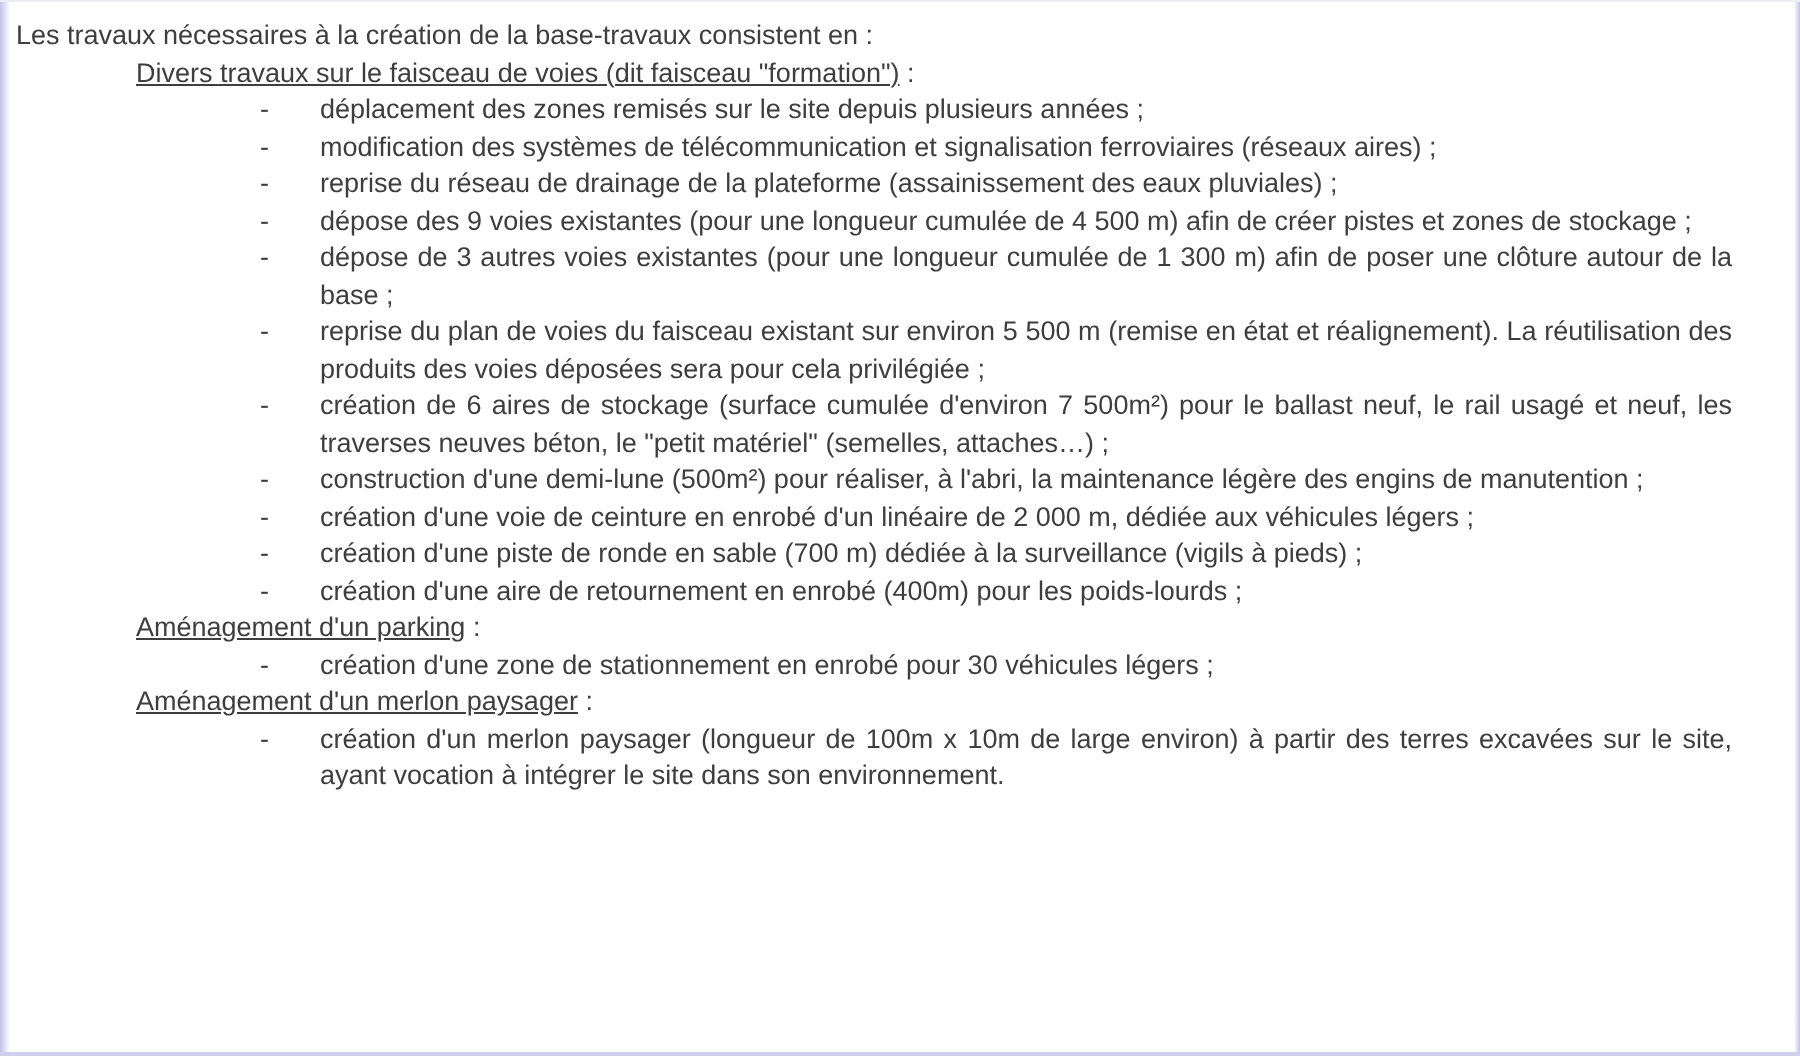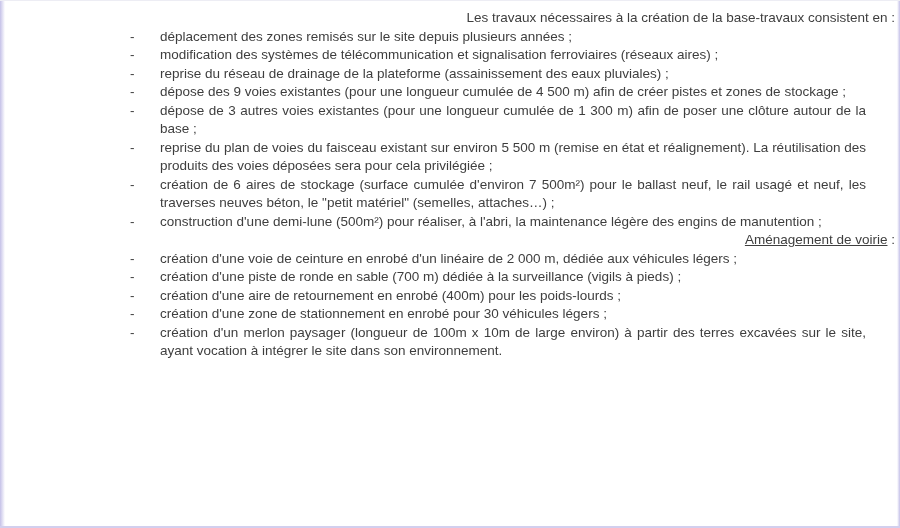--- a/index.html
+++ b/index.html
@@ -32,21 +32,21 @@
     right: 0; top: 0; bottom: 0;
     width: 3px;
     background: linear-gradient(to left, #c5c1e8, #ffffff);
   }
   .edge-bottom {
     position: absolute;
     left: 0; right: 0; bottom: 0;
     height: 2px;
     background: #d2cfee;
   }
-  .para { margin: 0; text-align: right; }
+  .para { margin: 0; }
   .heading-line {
     margin: 0 0 0 60px;
   }
   .heading-underline {
     text-decoration: underline;
   }
   .bullet {
     display: flex;
     margin-left: 122px;
   }
@@ -71,20 +71,21 @@
 </head>
 <body>
 
 <div class="page">
   <div class="edge-left"></div>
   <div class="edge-right"></div>
   <div class="edge-bottom"></div>
 
   <p class="para">Les travaux nécessaires à la création de la base-travaux consistent en :</p>
 
+  <p class="para heading-line"><span class="heading-underline">Divers travaux sur le faisceau de voies (dit faisceau "formation")</span><span> :</span></p>
   <div class="bullet">
     <span class="dash">-</span>
     <span class="btext">déplacement des zones remisés sur le site depuis plusieurs années ;</span>
   </div>
   <div class="bullet">
     <span class="dash">-</span>
     <span class="btext">modification des systèmes de télécommunication et signalisation ferroviaires (réseaux aires) ;</span>
   </div>
   <div class="bullet">
     <span class="dash">-</span>
@@ -105,37 +106,38 @@
 
   <div class="bullet">
     <span class="dash">-</span>
     <span class="btext justify">création de 6 aires de stockage (surface cumulée d'environ 7 500m²) pour le ballast neuf, le rail usagé et neuf, les traverses neuves béton, le "petit matériel" (semelles, attaches…) ;</span>
   </div>
   <div class="bullet">
     <span class="dash">-</span>
     <span class="btext justify">construction d'une demi-lune (500m²) pour réaliser, à l'abri, la maintenance légère des engins de manutention ;</span>
   </div>
 
-  <p class="para heading-line"><span class="heading-underline">Aménagement de voirie</span><span> :</span></p>
   <div class="bullet">
     <span class="dash">-</span>
     <span class="btext">création d'une voie de ceinture en enrobé d'un linéaire de 2 000 m, dédiée aux véhicules légers ;</span>
   </div>
   <div class="bullet">
     <span class="dash">-</span>
     <span class="btext">création d'une piste de ronde en sable (700 m) dédiée à la surveillance (vigils à pieds) ;</span>
   </div>
   <div class="bullet">
     <span class="dash">-</span>
     <span class="btext">création d'une aire de retournement en enrobé (400m) pour les poids-lourds ;</span>
   </div>
 
+  <p class="para heading-line"><span class="heading-underline">Aménagement d'un parking</span><span> :</span></p>
   <div class="bullet">
     <span class="dash">-</span>
     <span class="btext">création d'une zone de stationnement en enrobé pour 30 véhicules légers ;</span>
   </div>
 
+  <p class="para heading-line"><span class="heading-underline">Aménagement d'un merlon paysager</span><span> :</span></p>
   <div class="bullet">
     <span class="dash">-</span>
     <span class="btext justify">création d'un merlon paysager (longueur de 100m x 10m de large environ) à partir des terres excavées sur le site, ayant vocation à intégrer le site dans son environnement.</span>
   </div>
 
 </div>
 
 </body></html>

